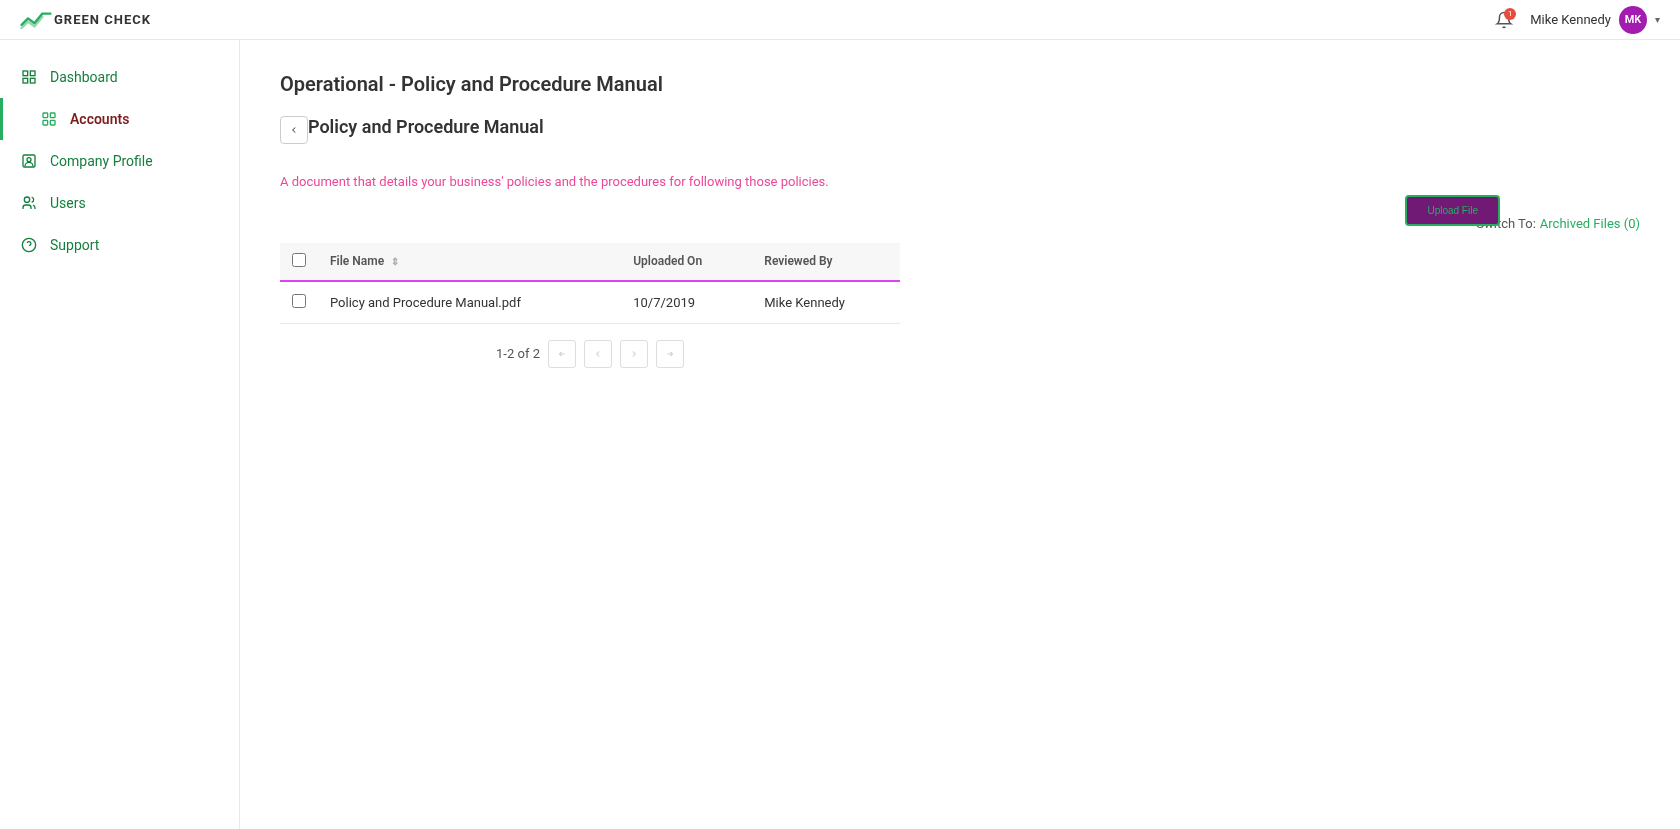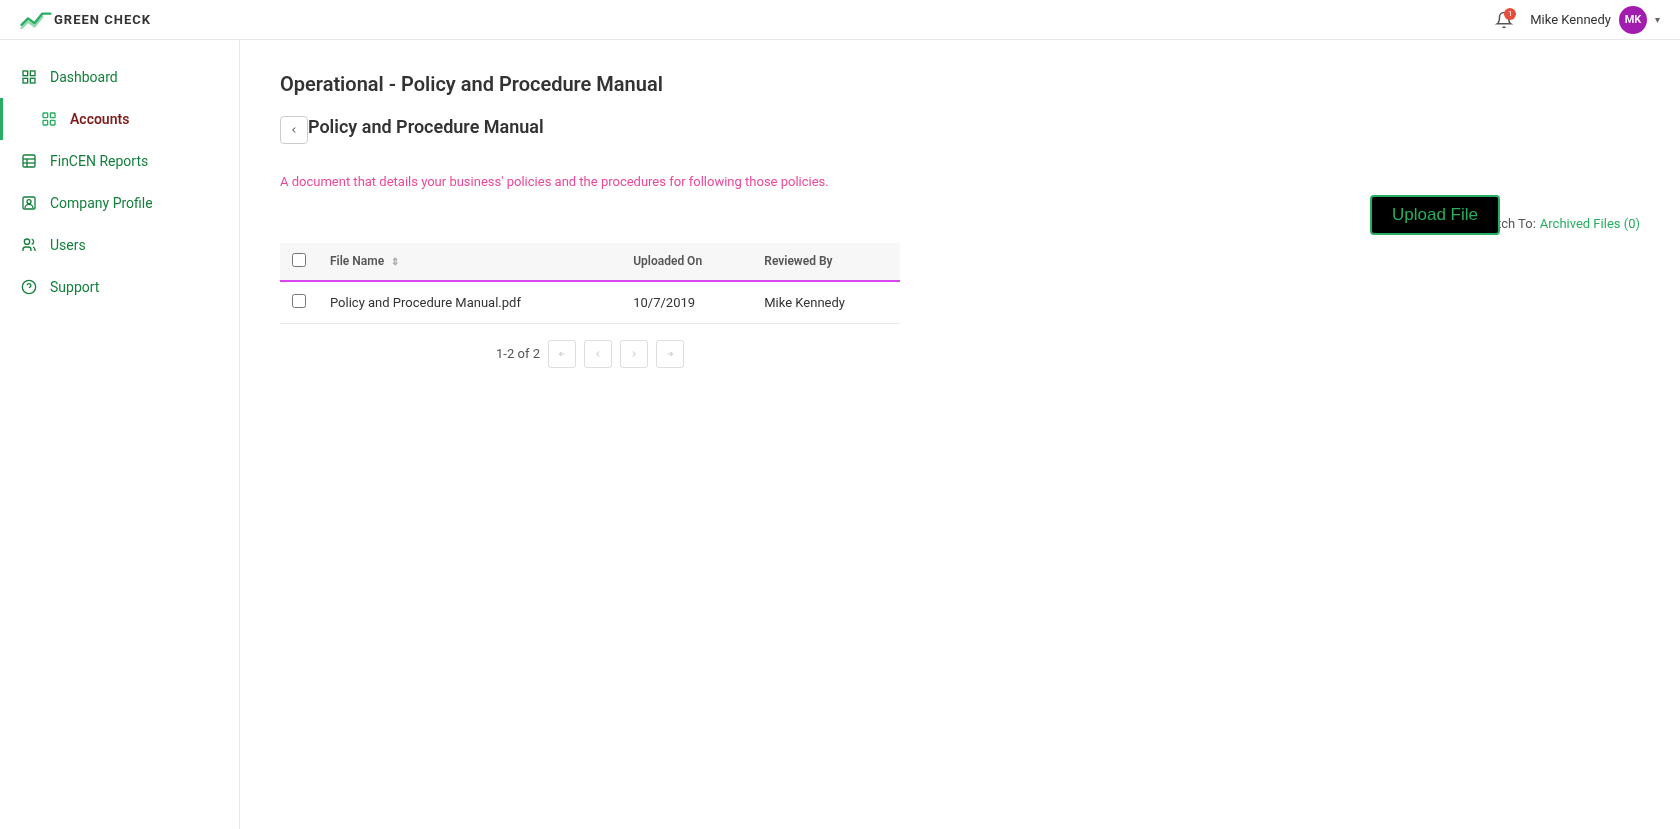--- a/index.html
+++ b/index.html
@@ -198,24 +198,24 @@
       text-decoration: none;
     }
 
     
     .upload-btn {
       position: absolute;
       right: 180px;
       top: 155px;
       border: 2px solid #27ae60;
       color: #27ae60;
-      background: #000000;
+      background: #701a75;
       padding: 8px 20px;
       border-radius: 4px;
-      font-size: 17px;
+      font-size: 10px;
       font-weight: 500;
       cursor: pointer;
       transition: background 0.15s, color 0.15s;
     }
 
     
     .file-table {
       width: 100%;
       max-width: 620px;
       border-collapse: collapse;
@@ -334,31 +334,20 @@
         <svg width="16" height="16" viewBox="0 0 24 24" fill="none" stroke="#27ae60" stroke-width="2">
           <rect x="3" y="3" width="7" height="7" rx="1"></rect>
             <rect x="14" y="3" width="7" height="7" rx="1"></rect>
           <rect x="14" y="14" width="7" height="7" rx="1"></rect>
             <rect x="3" y="14" width="7" height="7" rx="1"></rect>
         </svg>
       </span>
       <span>Accounts</span>
     </div>
 
-    <div class="sidebar-item">
-      <span class="sidebar-icon">
-        <svg width="16" height="16" viewBox="0 0 24 24" fill="none" stroke="currentColor" stroke-width="2">
-          <rect x="3" y="3" width="18" height="18" rx="2"></rect>
-            <line x1="3" y1="9" x2="21" y2="9"></line>
-          <line x1="3" y1="15" x2="21" y2="15"></line>
-            <line x1="9" y1="9" x2="9" y2="21"></line>
-        </svg>
-      </span>
-      <span>FinCEN Reports</span>
-    </div>
 
     <div class="sidebar-item">
       <span class="sidebar-icon">
         <svg width="16" height="16" viewBox="0 0 24 24" fill="none" stroke="currentColor" stroke-width="2">
           <rect x="3" y="3" width="18" height="18" rx="2"></rect>
           <circle cx="12" cy="10" r="3"></circle>
           <path d="M6 20c0-3.314 2.686-6 6-6s6 2.686 6 6"></path>
         </svg>
       </span>
       <span>Company Profile</span>

